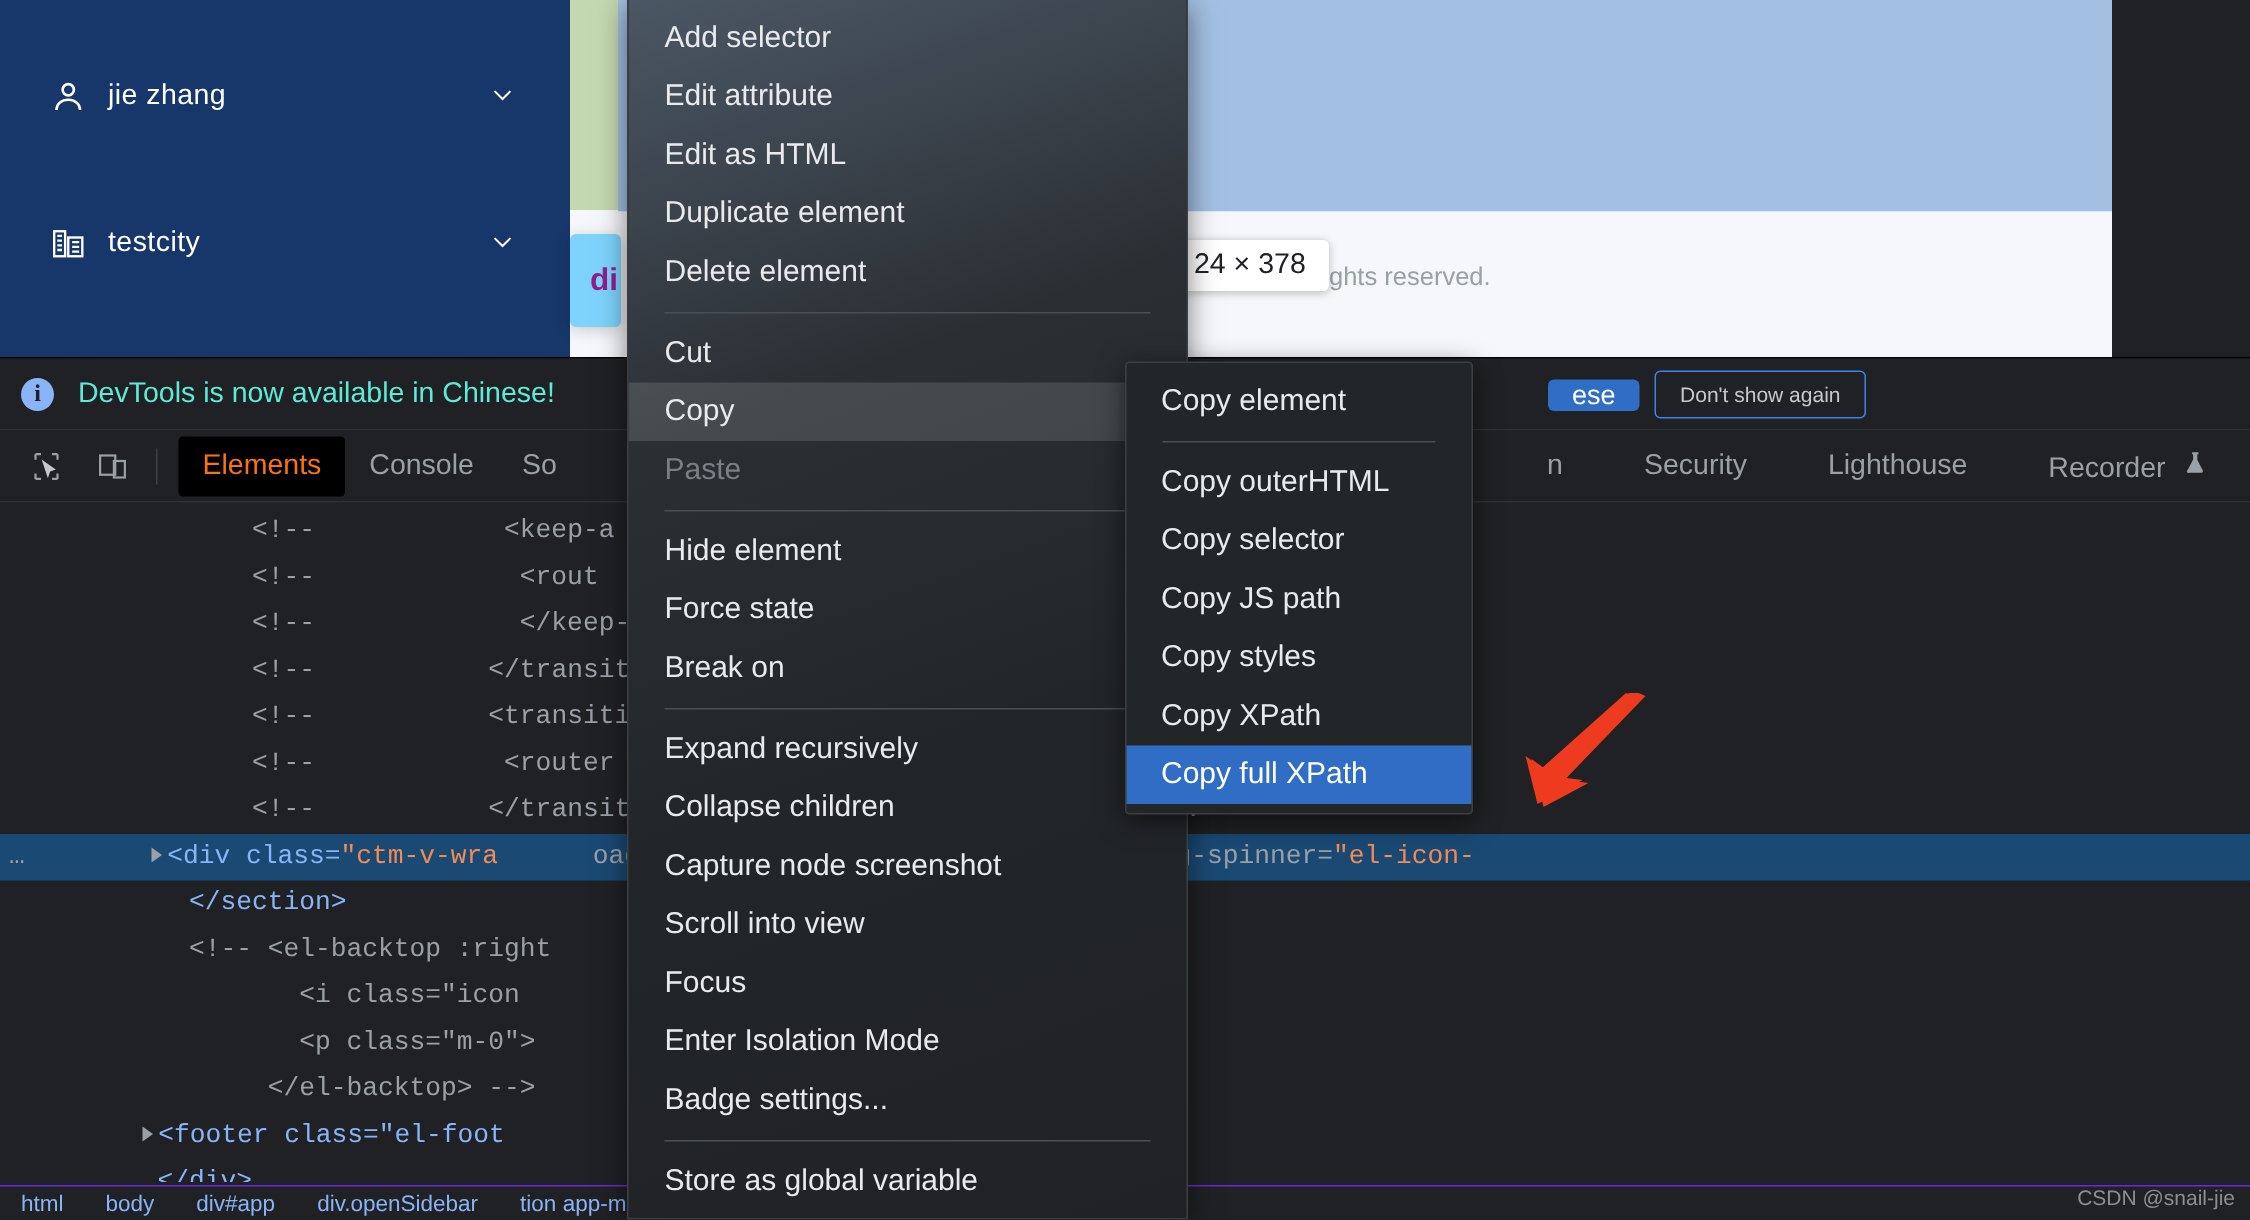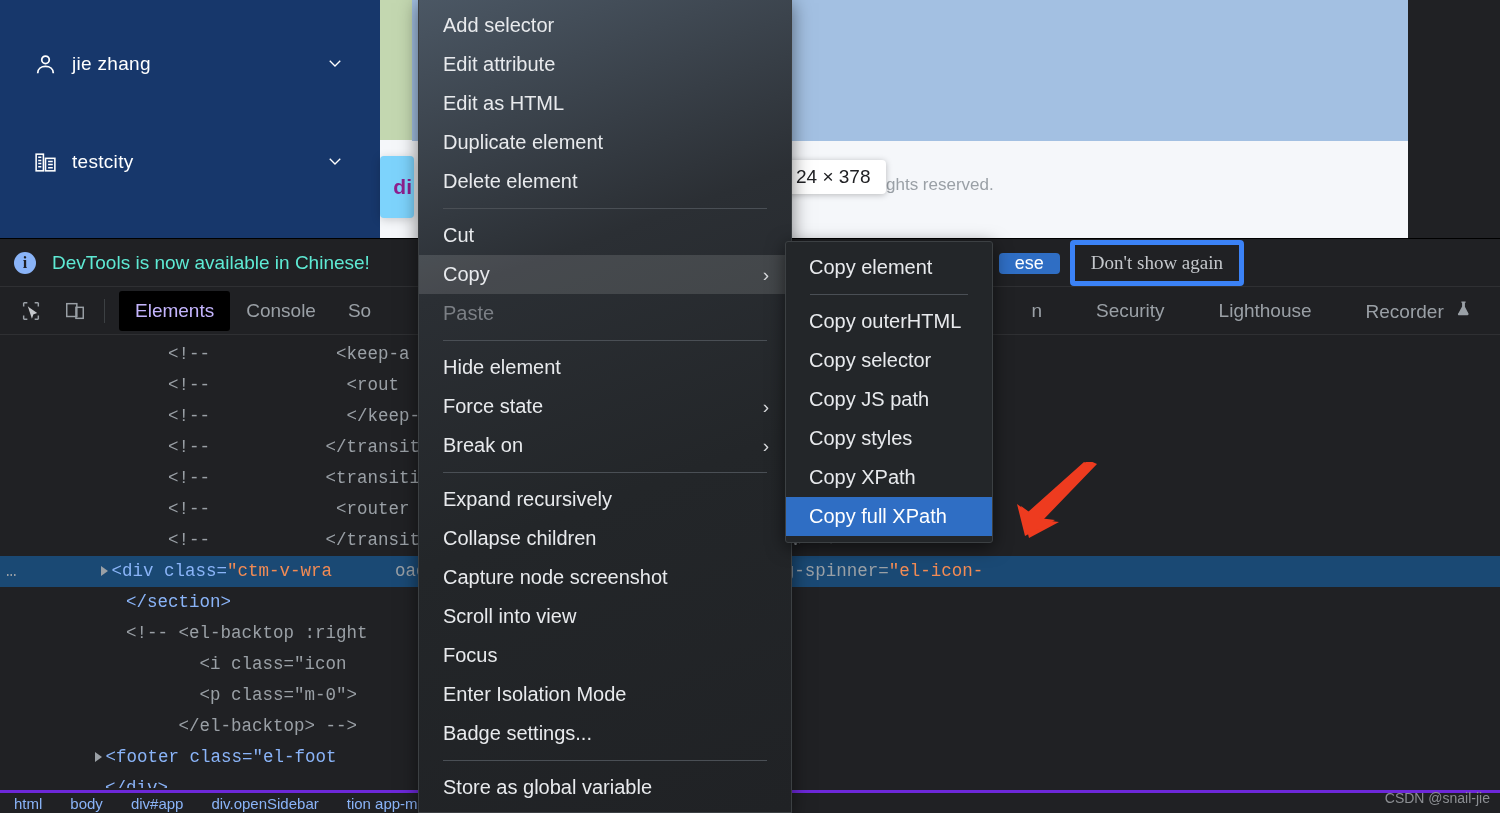--- a/index.html
+++ b/index.html
@@ -89,42 +89,42 @@
   .notif-btns {
     position: absolute; right: 0; top: 0; height: 48px;
     display: flex; align-items: center; gap: 10px; padding-right: 256px;
   }
   .btn-primary {
     background: #2f6ec4; color: #fff; border: none; border-radius: 4px;
     font-size: 18px; padding: 0 16px; font-family: "Liberation Sans", sans-serif;
     white-space: nowrap;
   }
   .btn-secondary {
-    background: transparent; color: #c5c8cc; border: 5px solid #3b82f6;
-    border-radius: 4px; font-size: 19px; padding: 7px 16px;
-    font-family: Liberation Serif, serif; white-space: nowrap;
+    background: transparent; color: #c5c8cc; border: 1px solid #3b82f6;
+    border-radius: 4px; font-size: 14px; padding: 7px 16px;
+    font-family: Liberation Sans, sans-serif; white-space: nowrap;
   }
 
   .tabbar {
     position: relative; height: 48px; background: #202124;
     display: flex; align-items: center;
     border-bottom: 1px solid #2f3033;
   }
   .tool-ico {
     width: 30px; height: 30px; margin-left: 14px;
     display: flex; align-items: center; justify-content: center;
     border-radius: 4px;
   }
   .tool-ico:first-child { margin-left: 16px; }
   .tb-sep { width: 1px; height: 24px; background: #3c4043; margin: 0 14px; }
   .tab {
     font-size: 19px; color: #9aa0a6; padding: 9px 16px; border-radius: 3px;
     white-space: nowrap;
   }
-  .tab.active { background: #000000; color: #c4b5fd; }
+  .tab.active { background: #000000; color: #f97316; }
   .tabs-right {
     position: absolute; right: 12px; top: 0; height: 48px;
     display: flex; align-items: center; gap: 22px;
   }
   .flask { width: 17px; height: 19px; margin-left: 6px; }
 
   
   .domtree {
     position: relative; height: 453px; overflow: hidden;
     font-family: "Liberation Mono", monospace; font-size: 17.5px;
@@ -142,21 +142,21 @@
   .ellip { color: #9aa0a6; padding-left: 6px; }
   .caret {
     display: inline-block; width: 0; height: 0;
     border-left: 7px solid #9aa0a6;
     border-top: 5px solid transparent; border-bottom: 5px solid transparent;
     vertical-align: middle; margin-right: 4px;
   }
 
   .crumbbar {
     position: absolute; left: 0; bottom: 0; width: 1500px; height: 23px;
-    background: #202124; border-top: 3px solid #6d28d9;
+    background: #202124; border-top: 1px solid #6d28d9;
     display: flex; align-items: center; font-size: 15px;
     font-family: "Liberation Sans", sans-serif; overflow: hidden;
   }
   .crumb { color: #8ab4f8; padding: 0 14px; white-space: nowrap; }
 
   
   .ctxmenu {
     position: absolute; left: 418px; top: -1px; width: 374px; height: 814px;
     background: #25282c;
     background-image: linear-gradient(160deg, #4b5764 0%, #2b2f34 32%, #232629 60%, #202225 100%);
@@ -172,21 +172,21 @@
   }
   .mi.dim { color: #7b7f85; }
   .mi.hl { background: rgba(255,255,255,.13); }
   .mi .arrow {
     position: absolute; right: 22px; top: 11px;
     color: #d8dadd; font-size: 19px; line-height: 17px;
   }
   .msep { height: 1px; background: #4a4f55; margin: 7px 24px; }
 
   .submenu {
-    position: absolute; left: 785px; top: 241px; width: 208px;
+    position: absolute; left: 750px; top: 241px; width: 232px;
     background: #232629; border: 1px solid #3c4043; border-radius: 3px;
     box-shadow: 0 4px 18px rgba(0,0,0,.55);
     padding: 6px 0;
   }
   .sm {
     height: 39px; display: flex; align-items: center;
     padding-left: 23px; color: #e8eaed; font-size: 20px; white-space: nowrap;
   }
   .sm.sel { background: #2f6ec4; color: #ffffff; }
 

